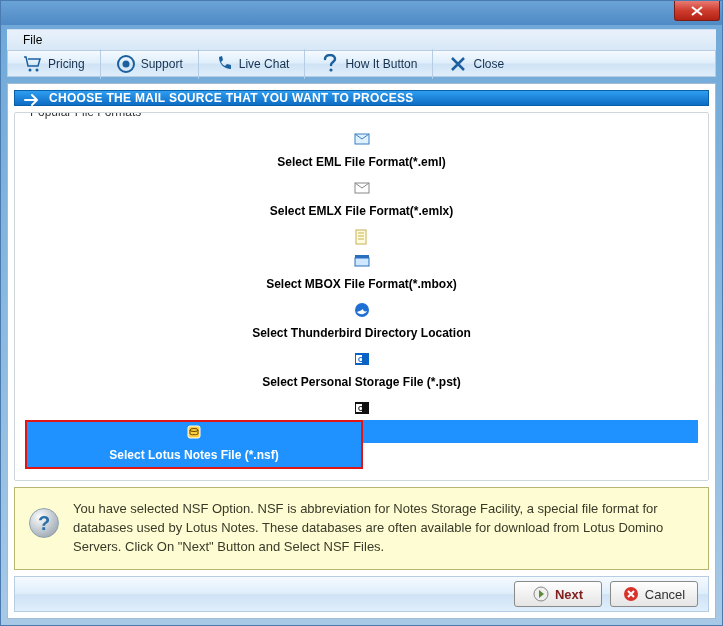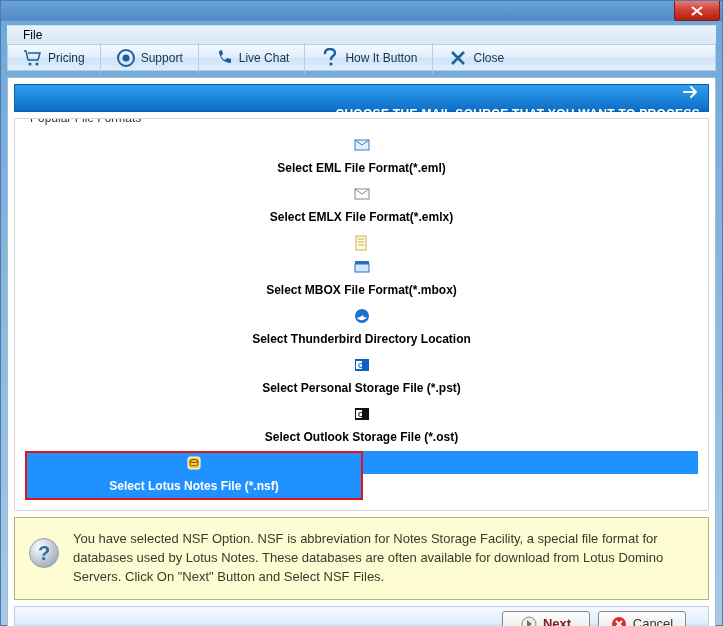--- a/index.html
+++ b/index.html
@@ -87,32 +87,31 @@
     background: #b6cde4;
     margin: 0 4px;
   }
   .ticon {
     width: 20px; height:20px; display:flex; align-items:center; justify-content:center;
     color:#1b5f9e;
   }
   
   .content-outer { flex:1; background:#fff; margin:6px; border:1px solid #a3bcd4; display:flex; flex-direction:column; padding:6px; gap:6px;}
   .bluebar {
-    height: 28px;
+    height: 16px;
     background: linear-gradient(to bottom,#2f9ef0,#0d6dc4);
     border: 1px solid #0a5fa9;
     display: flex;
-    align-items: flex-end;
+    align-items: flex-start;
     padding: 0 8px;
     gap: 8px;
     color: #fff;
     font-weight: bold;
     font-size: 12px;
     letter-spacing: .3px;
-    flex-direction: column;
   }
   .bluebar .arrow{
     width:18px;height:18px;display:flex;align-items:center;justify-content:center;
   }
   
   .groupbox {
     border: 1px solid #cfd6dc;
     border-radius: 2px;
     padding: 10px 10px 10px 10px;
     position: relative;
@@ -170,21 +169,21 @@
     color:#2a6fa8;font-weight:bold;font-size:20px;
     flex-shrink:0;
     margin-top:8px;
   }
   
   .bottombar{
     height:36px;
     background: linear-gradient(to bottom,#f5faff 0%,#dfeefb 48%,#cfe3f5 52%,#dfeefb 100%);
     border:1px solid #b6cde4;
     display:flex; justify-content:flex-end; align-items:center;
-    padding:0 22px; gap:8px;
+    padding:0 10px; gap:8px;
   }
   .btn{
     min-width:88px;height:26px;
     background:linear-gradient(to bottom,#fefefe,#e5e5e5);
     border:1px solid #8a8a8a;
     border-radius:3px;
     display:flex;align-items:center;justify-content:center;gap:6px;
     font-weight:bold; color:#802020;
     cursor:pointer;
     padding:0 10px;
@@ -330,21 +329,20 @@
             <span>Select Personal Storage File (*.pst)</span>
           </div>
           <div class="format-item">
             <span class="ficon">
               <svg width="16" height="16" viewBox="0 0 16 16">
                 <rect x="1" y="2" width="14" height="12" fill="#111"></rect>
                 <rect x="2" y="4" width="6" height="8" fill="#fff"></rect>
                 <text x="4" y="11" font-size="7" fill="#111" font-weight="bold">O</text>
               </svg>
             </span>
-            <span>Select Outlook Storage File (*.ost)</span>
           </div>
           <div class="sel-row">
             <div class="format-item selected">
               <span class="ficon">
                 <svg width="16" height="16" viewBox="0 0 16 16">
                   <rect x="2" y="2" width="12" height="12" rx="2" fill="#ffcf3f" stroke="#fff"></rect>
                   <ellipse cx="8" cy="6" rx="4" ry="1.5" fill="none" stroke="#6a4a00"></ellipse>
                   <path d="M4 6v4c0 1 8 1 8 0V6" fill="none" stroke="#6a4a00"></path>
                 </svg>
               </span>

